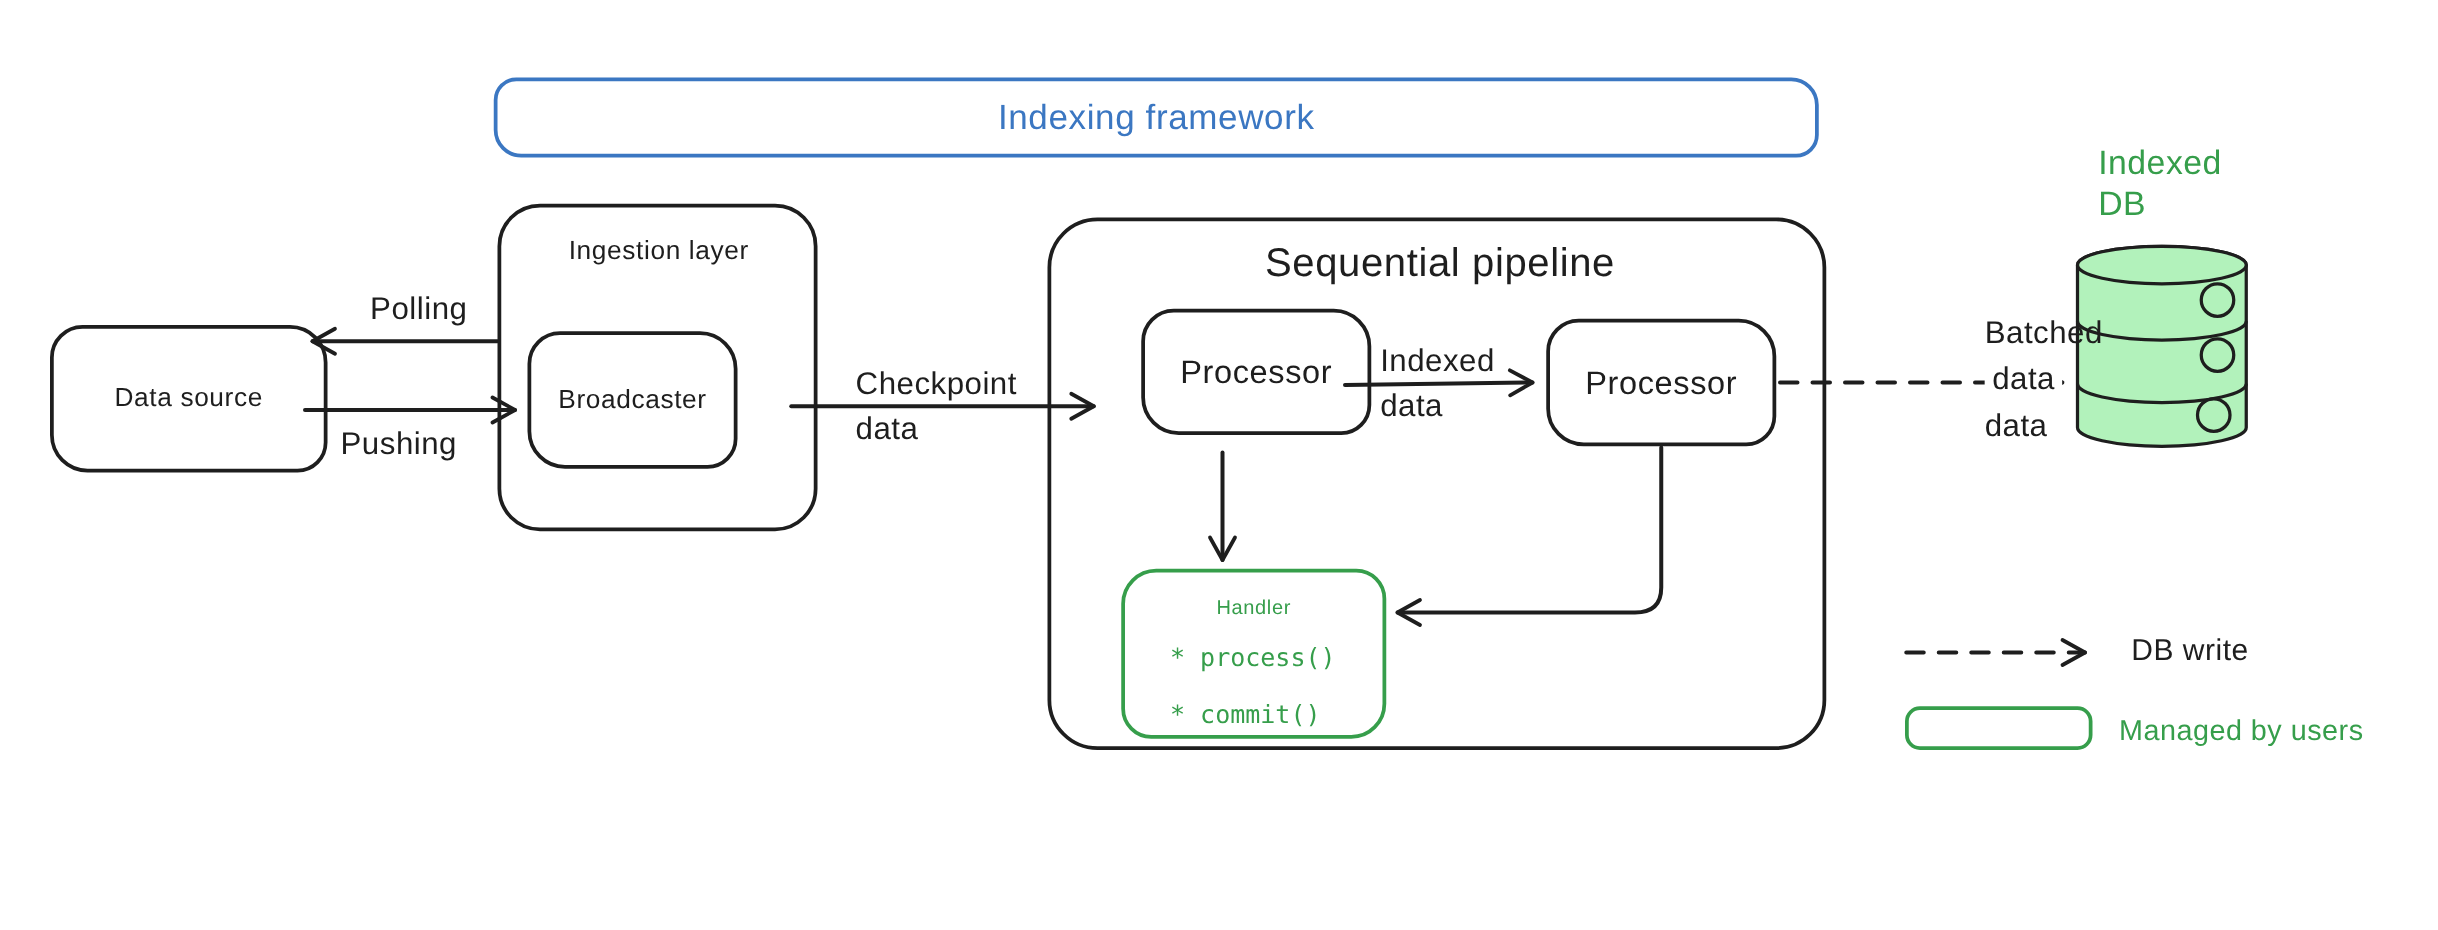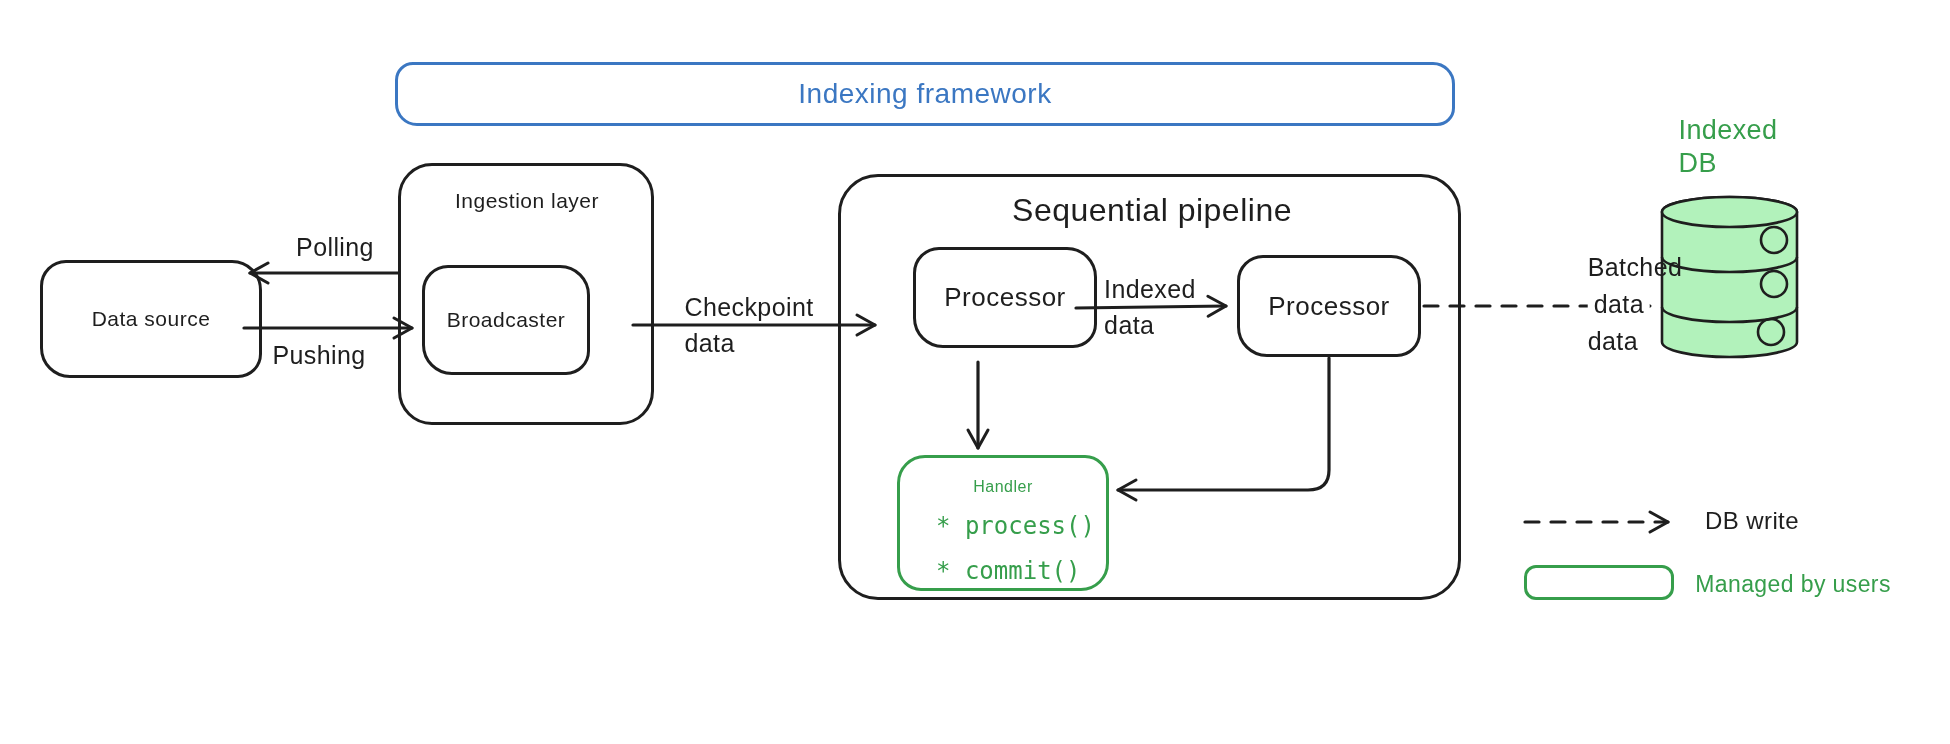--- a/index.html
+++ b/index.html
@@ -45,21 +45,21 @@
     border:3px solid var(--green,#369e4b);
     border-radius:28px 24px 28px 24px;
   }
   .handler-title{
     margin:20px 0 10px 0;text-align:center;
     font-size:16px;letter-spacing:.5px;
   }
   .handler-method{
     margin:16px 0 3px 36px;
     font-family:"DejaVu Sans Mono","Liberation Mono",monospace;
-    font-size:24px;line-height:29px;white-space:pre;
+    font-size:20px;line-height:29px;white-space:pre;
   }
   .legend-swatch{
     position:absolute;box-sizing:border-box;
     border:3px solid var(--green,#369e4b);
     border-radius:12px;
   }
   .stack{display:flex;flex-direction:column;align-items:flex-start;}
 </style>
 </head>
 <body>

